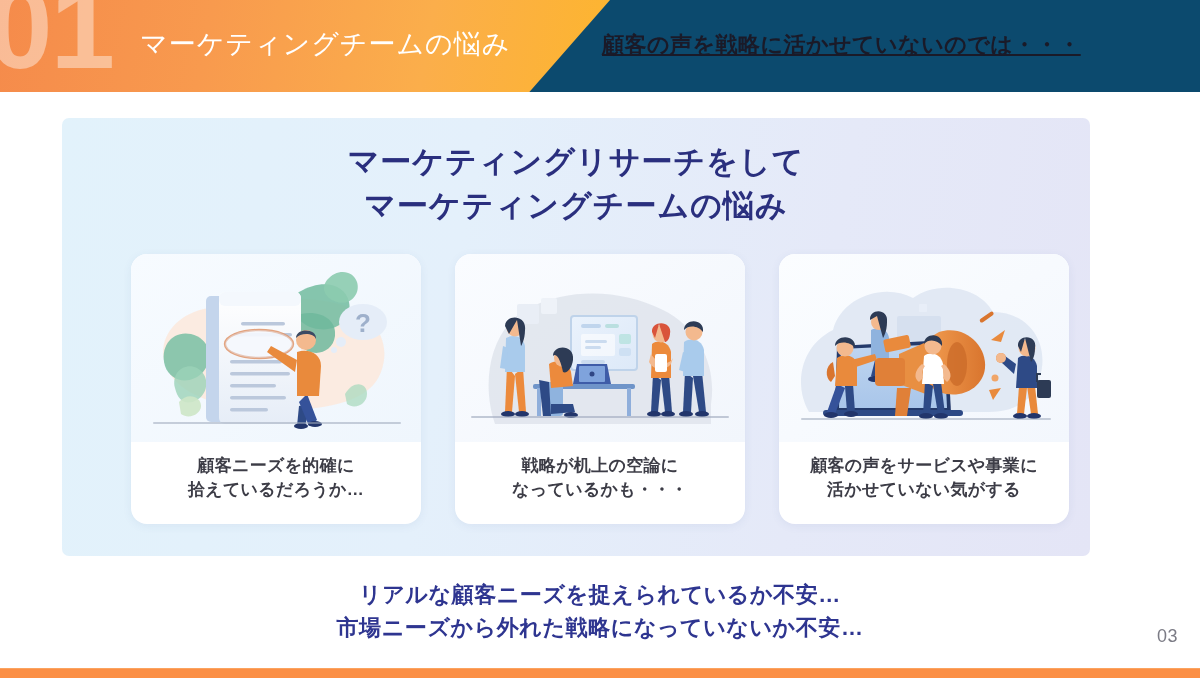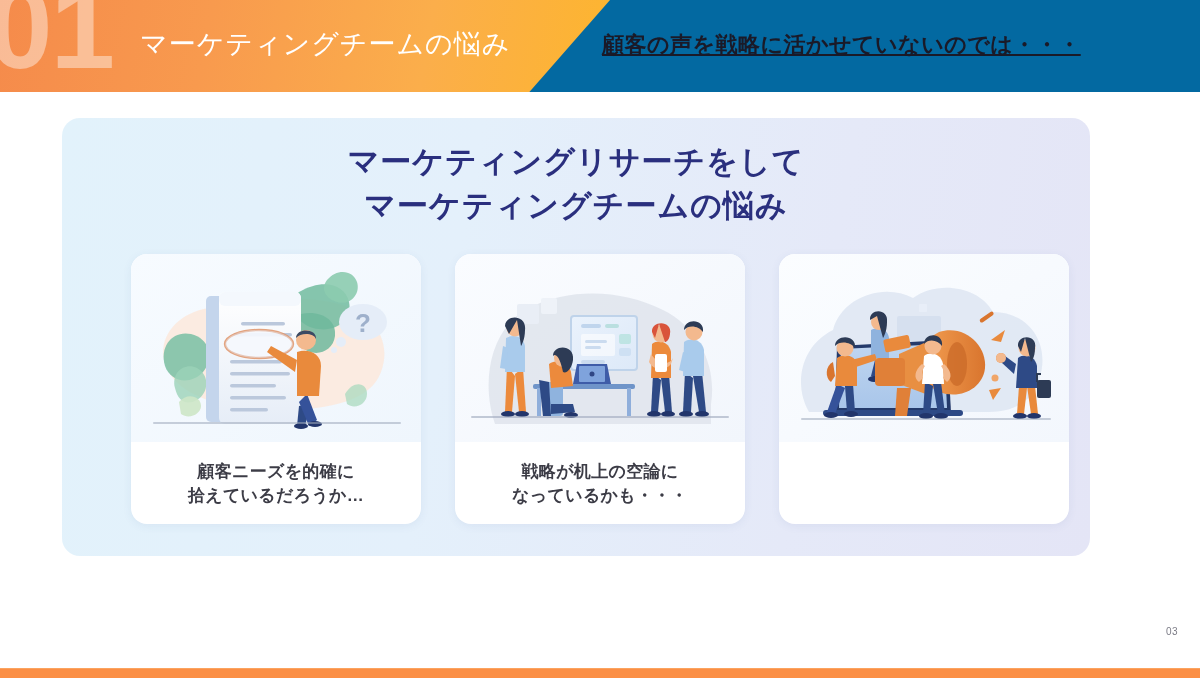--- a/index.html
+++ b/index.html
@@ -24,21 +24,21 @@
     background: #ffffff;
     overflow: hidden;
   }
 
   
   .header-band {
     position: absolute;
     left: 0; top: 0;
     width: 1200px;
     height: 92px;
-    background: #0369a1;
+    background: #0c4a6e;
     overflow: hidden;
   }
   .header-ribbon {
     position: absolute;
     left: -10px; top: 0;
     width: 620px;
     height: 92px;
     background: linear-gradient(100deg, #F58A4B 0%, #F89A4E 35%, #FBAE4B 70%, #FDB52F 100%);
     clip-path: polygon(0 0, 100% 0, 87% 100%, 0 100%);
   }
@@ -75,21 +75,21 @@
     text-decoration: underline;
   }
 
   
   .panel {
     position: absolute;
     left: 62px;
     top: 118px;
     width: 1028px;
     height: 438px;
-    border-radius: 18px;
+    border-radius: 7px;
     background: linear-gradient(100deg, #E2F2FB 0%, #E4F0FB 38%, #E5E9F8 72%, #E4E5F6 100%);
   }
 
   .panel-heading {
     position: absolute;
     left: 0;
     top: 22px;
     width: 100%;
     text-align: center;
     color: #2A2F7E;
@@ -125,21 +125,21 @@
     height: 188px;
     position: relative;
     overflow: hidden;
     flex: none;
   }
   .card-caption {
     flex: 1;
     display: flex;
     align-items: flex-start;
     justify-content: center;
-    padding-top: 18px;
+    padding-top: 12px;
     text-align: center;
     color: #3C3C46;
     font-size: 17px;
     font-weight: 700;
     line-height: 1.42;
     letter-spacing: 0.3px;
   }
   .card-caption .line { display: block; }
 
   
@@ -154,21 +154,21 @@
     font-weight: 700;
     line-height: 1.5;
     letter-spacing: 0.6px;
   }
   .bottom-note .line { display: block; }
 
   .page-number {
     position: absolute;
     right: 22px;
     top: 626px;
-    font-size: 10px;
+    font-size: 18px;
     color: #7b7b85;
     letter-spacing: 0.5px;
   }
 
   .bottom-rule {
     position: absolute;
     left: 0;
     top: 668px;
     width: 1200px;
     height: 9px;
@@ -429,23 +429,33 @@
             <path d="M237 110 L226 102 L222 108 L235 120 Z" fill="#2E4A86"></path>
             <circle cx="222" cy="104" r="5" fill="#F3B98E"></circle>
             <circle cx="248" cy="94" r="8.5" fill="#F3B98E"></circle>
             <path d="M239 92 C238 80 259 80 256 94 C256 104 252 108 252 108 L246 84 L242 98 Z" fill="#2D3B55"></path>
             <rect x="258" y="126" width="14" height="18" rx="2" fill="#2D3B55"></rect>
             <path d="M258 128 L258 120 L262 120" stroke="#2D3B55" stroke-width="2" fill="none"></path>
 
             <rect x="22" y="164" width="250" height="2" rx="1" fill="#9FA9BC" opacity=".55"></rect>
           </svg>
         </div>
+        <div class="card-caption">
+          <span>
+            <span class="line">顧客の声をサービスや事業に</span>
+            <span class="line">活かせていない気がする</span>
+          </span>
+        </div>
       </div>
 
     </div>
   </div>
 
+  <div class="bottom-note">
+    <span class="line">リアルな顧客ニーズを捉えられているか不安…</span>
+    <span class="line">市場ニーズから外れた戦略になっていないか不安…</span>
+  </div>
 
   <div class="page-number">03</div>
 
   <div class="bottom-rule"></div>
 
 </div>
 
 </body></html>

